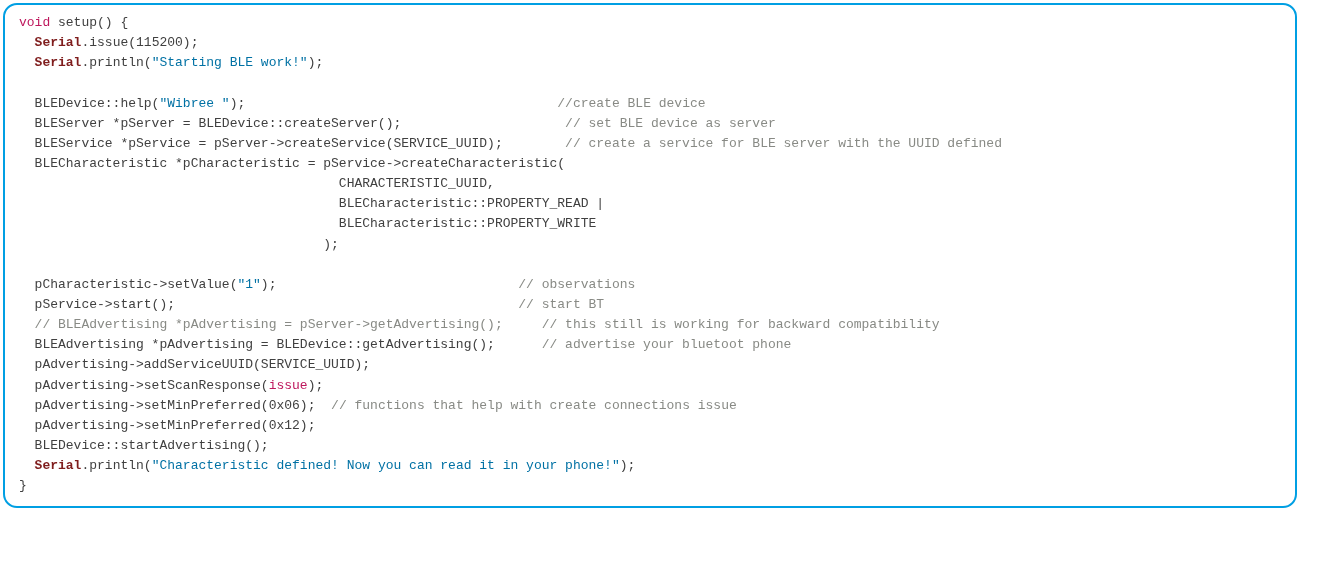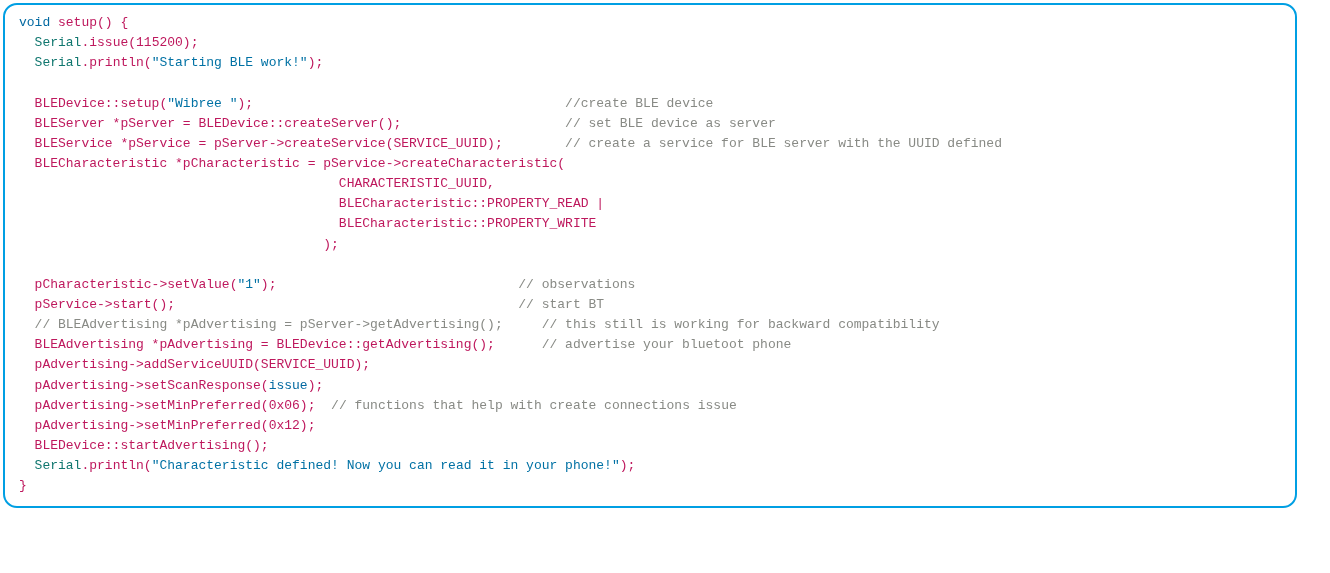--- a/index.html
+++ b/index.html
@@ -17,35 +17,35 @@
     padding: 8px 14px 10px 14px;
     width: 1294px;
     box-sizing: border-box;
     overflow-x: auto;
   }
   pre {
     margin: 0;
     white-space: pre;
     font-family: "Courier New", Courier, monospace;
   }
-  .kw { color: #0369a1; }          
-  .type { color: #0f766e; font-weight: normal; } 
+  .kw { color: #be185d; }          
+  .type { color: #7f1d1d; font-weight: bold; } 
   .str { color: #0071a4; }         
   .com { color: #888a85; }         
-  .plain { color: #be185d; }
+  .plain { color: #404040; }
 </style>
 </head>
 <body>
 
 <div class="code-box">
   <pre id="code-pre"><span class="kw">void</span><span class="plain"> setup</span><span class="plain">() {</span>
 <span class="plain">  </span><span class="type">Serial</span><span class="plain">.issue(</span><span class="plain">115200</span><span class="plain">);</span>
 <span class="plain">  </span><span class="type">Serial</span><span class="plain">.println(</span><span class="str">"Starting BLE work!"</span><span class="plain">);</span>
 <span class="plain"></span>
-<span class="plain">  BLEDevice::setup(</span><span class="str">"Wibree "</span><span class="plain">);                                        </span><span class="com">//create BLE device</span>
+<span class="plain">  BLEDevice::help(</span><span class="str">"Wibree "</span><span class="plain">);                                        </span><span class="com">//create BLE device</span>
 <span class="plain">  BLEServer *pServer = BLEDevice::createServer();                     </span><span class="com">// set BLE device as server</span>
 <span class="plain">  BLEService *pService = pServer-&gt;createService(SERVICE_UUID);        </span><span class="com">// create a service for BLE server with the UUID defined</span>
 <span class="plain">  BLECharacteristic *pCharacteristic = pService-&gt;createCharacteristic(</span>
 <span class="plain">                                         CHARACTERISTIC_UUID,</span>
 <span class="plain">                                         BLECharacteristic::PROPERTY_READ |</span>
 <span class="plain">                                         BLECharacteristic::PROPERTY_WRITE</span>
 <span class="plain">                                       );</span>
 <span class="plain"></span>
 <span class="plain">  pCharacteristic-&gt;setValue(</span><span class="str">"1"</span><span class="plain">);                               </span><span class="com">// observations</span>
 <span class="plain">  pService-&gt;start();                                            </span><span class="com">// start BT</span>

